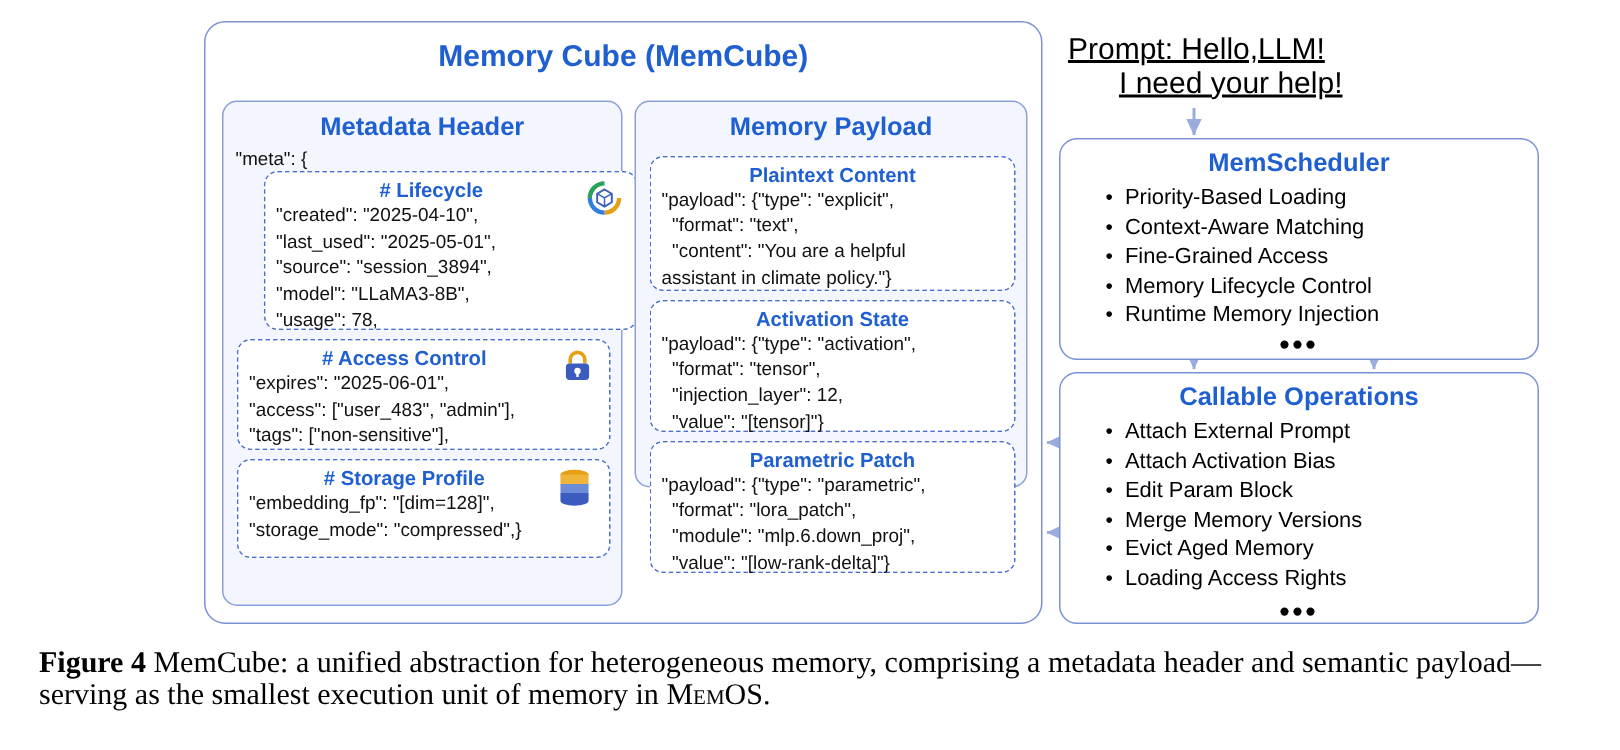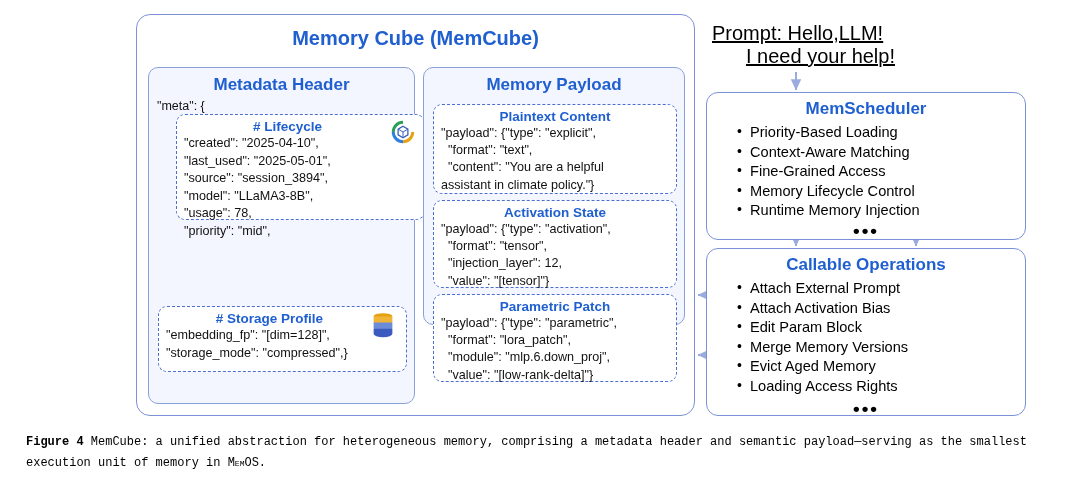--- a/index.html
+++ b/index.html
@@ -195,22 +195,22 @@
     height: 500px;
     pointer-events: none;
   }
 
   
   .caption {
     position: absolute;
     left: 26px;
     top: 432px;
     width: 1032px;
-    font-family: Liberation Mono, monospace;
-    font-size: 12px;
+    font-family: Liberation Serif, serif;
+    font-size: 20px;
     line-height: 21px;
     color: #000;
   }
   .caption b { font-weight: bold; }
   .smallcaps {
     font-variant: small-caps;
   }
 </style>
 </head>
 <body>
@@ -250,20 +250,32 @@
           <path d="M10,12.5 L16,16 L22,12.5 M16,16 L16,23" stroke="#3a5fbf" stroke-width="1.2" fill="none"></path>
         </svg>
         <div class="kv">"created": "2025-04-10",</div>
         <div class="kv">"last_used": "2025-05-01",</div>
         <div class="kv">"source": "session_3894",</div>
         <div class="kv">"model": "LLaMA3-8B",</div>
         <div class="kv">"usage": 78,</div>
         <div class="kv">"priority": "mid",</div>
       </div>
 
+      <div class="dash" id="access-block">
+        <div class="dash-title left-pad"># Access Control</div>
+        <svg class="badge-icon" viewBox="0 0 32 32">
+          <path d="M10 14 v-3.2 a6 6 0 0 1 12 0 V14" stroke="#e6a015" stroke-width="3" fill="none"></path>
+          <rect x="6.5" y="14" width="19" height="13.5" rx="3" fill="#3b5bbf"></rect>
+          <circle cx="16" cy="20" r="2.6" fill="#ffffff"></circle>
+          <rect x="15" y="20" width="2" height="5" fill="#ffffff"></rect>
+        </svg>
+        <div class="kv">"expires": "2025-06-01",</div>
+        <div class="kv">"access": ["user_483", "admin"],</div>
+        <div class="kv">"tags": ["non-sensitive"],</div>
+      </div>
 
       <div class="dash" id="storage-block">
         <div class="dash-title left-pad"># Storage Profile</div>
         <svg class="badge-icon storage" viewBox="0 0 32 32">
           <ellipse cx="16" cy="8" rx="10" ry="3.6" fill="#e6a015"></ellipse>
           <path d="M6 8 v6 a10 3.6 0 0 0 20 0 V8" fill="#f0b538"></path>
           <path d="M6 14.5 v6 a10 3.6 0 0 0 20 0 v-6" fill="#6c8cd8"></path>
           <path d="M6 21 v5.5 a10 3.6 0 0 0 20 0 V21" fill="#3b5bbf"></path>
         </svg>
         <div class="kv">"embedding_fp": "[dim=128]",</div>

